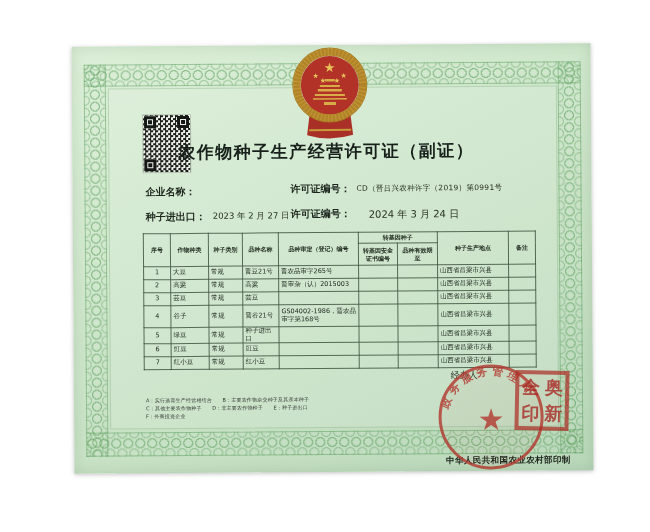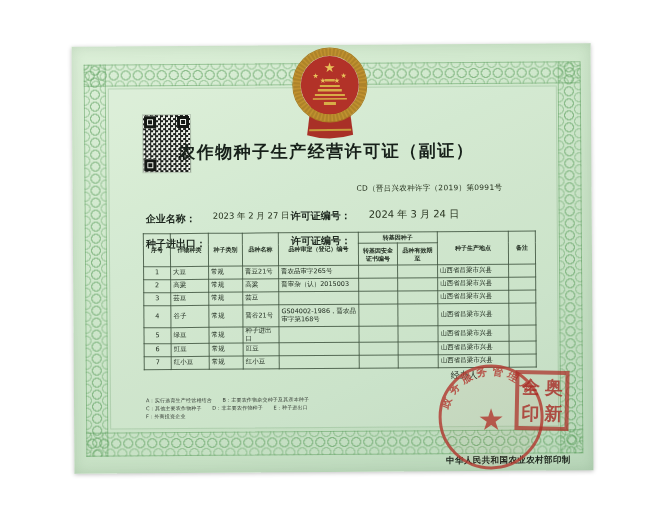--- a/index.html
+++ b/index.html
@@ -31,21 +31,21 @@
   .emblem{position:absolute;left:210px;top:0px;width:96px;height:98px;z-index:5;}
   
   .qr{position:absolute;left:71px;top:69px;width:47px;height:57px;
       background:repeating-conic-gradient(#1b1f1b 0% 25%, #eef2ea 25% 50%);
       background-size:5px 5px;outline:1px solid rgba(0,0,0,.15);}
   .finder{position:absolute;width:12px;height:12px;border:3px solid #141814;background:#eef2ea;box-sizing:border-box;}
   .finder i{display:block;width:4px;height:4px;background:#141814;margin:1px;}
   .f-tl{left:1px;top:1px}.f-tr{right:1px;top:1px}.f-bl{left:1px;bottom:1px}
   .title{position:absolute;left:58px;top:95px;width:392px;text-align:center;
       font-size:17px;font-weight:bold;color:#17201a;letter-spacing:1.5px;}
-  .lbl{position:absolute;font-size:10px;font-weight:bold;color:#1c261d;white-space:nowrap;margin-top:27px;}
+  .lbl{position:absolute;font-size:10px;font-weight:bold;color:#1c261d;white-space:nowrap;}
   .val{position:absolute;font-size:8px;color:#27331f;white-space:nowrap;}
   .f-company-l{left:73px;top:139px}.f-company-v{left:128px;top:141px}
   .f-license-l{left:218px;top:137px}.f-license-v{left:284px;top:139px;font-size:7.5px;letter-spacing:.3px}
   .f-issue-l{left:73px;top:164px}.f-issue-v{left:140px;top:165px;font-size:8.5px}
   .f-valid-l{left:218px;top:162px}.f-valid-v{left:296px;top:163px;font-size:10px}
   
   table.seeds{position:absolute;left:70px;top:187px;width:392px;border-collapse:collapse;table-layout:fixed;}
   .seeds th,.seeds td{border:1px solid rgba(55,75,55,.8);padding:0 2px;overflow:hidden;
       font-size:6.5px;line-height:7.5px;color:#1d291d;font-weight:normal;}
   .seeds th{font-size:6px;text-align:center;font-weight:bold;color:#222e22;}

